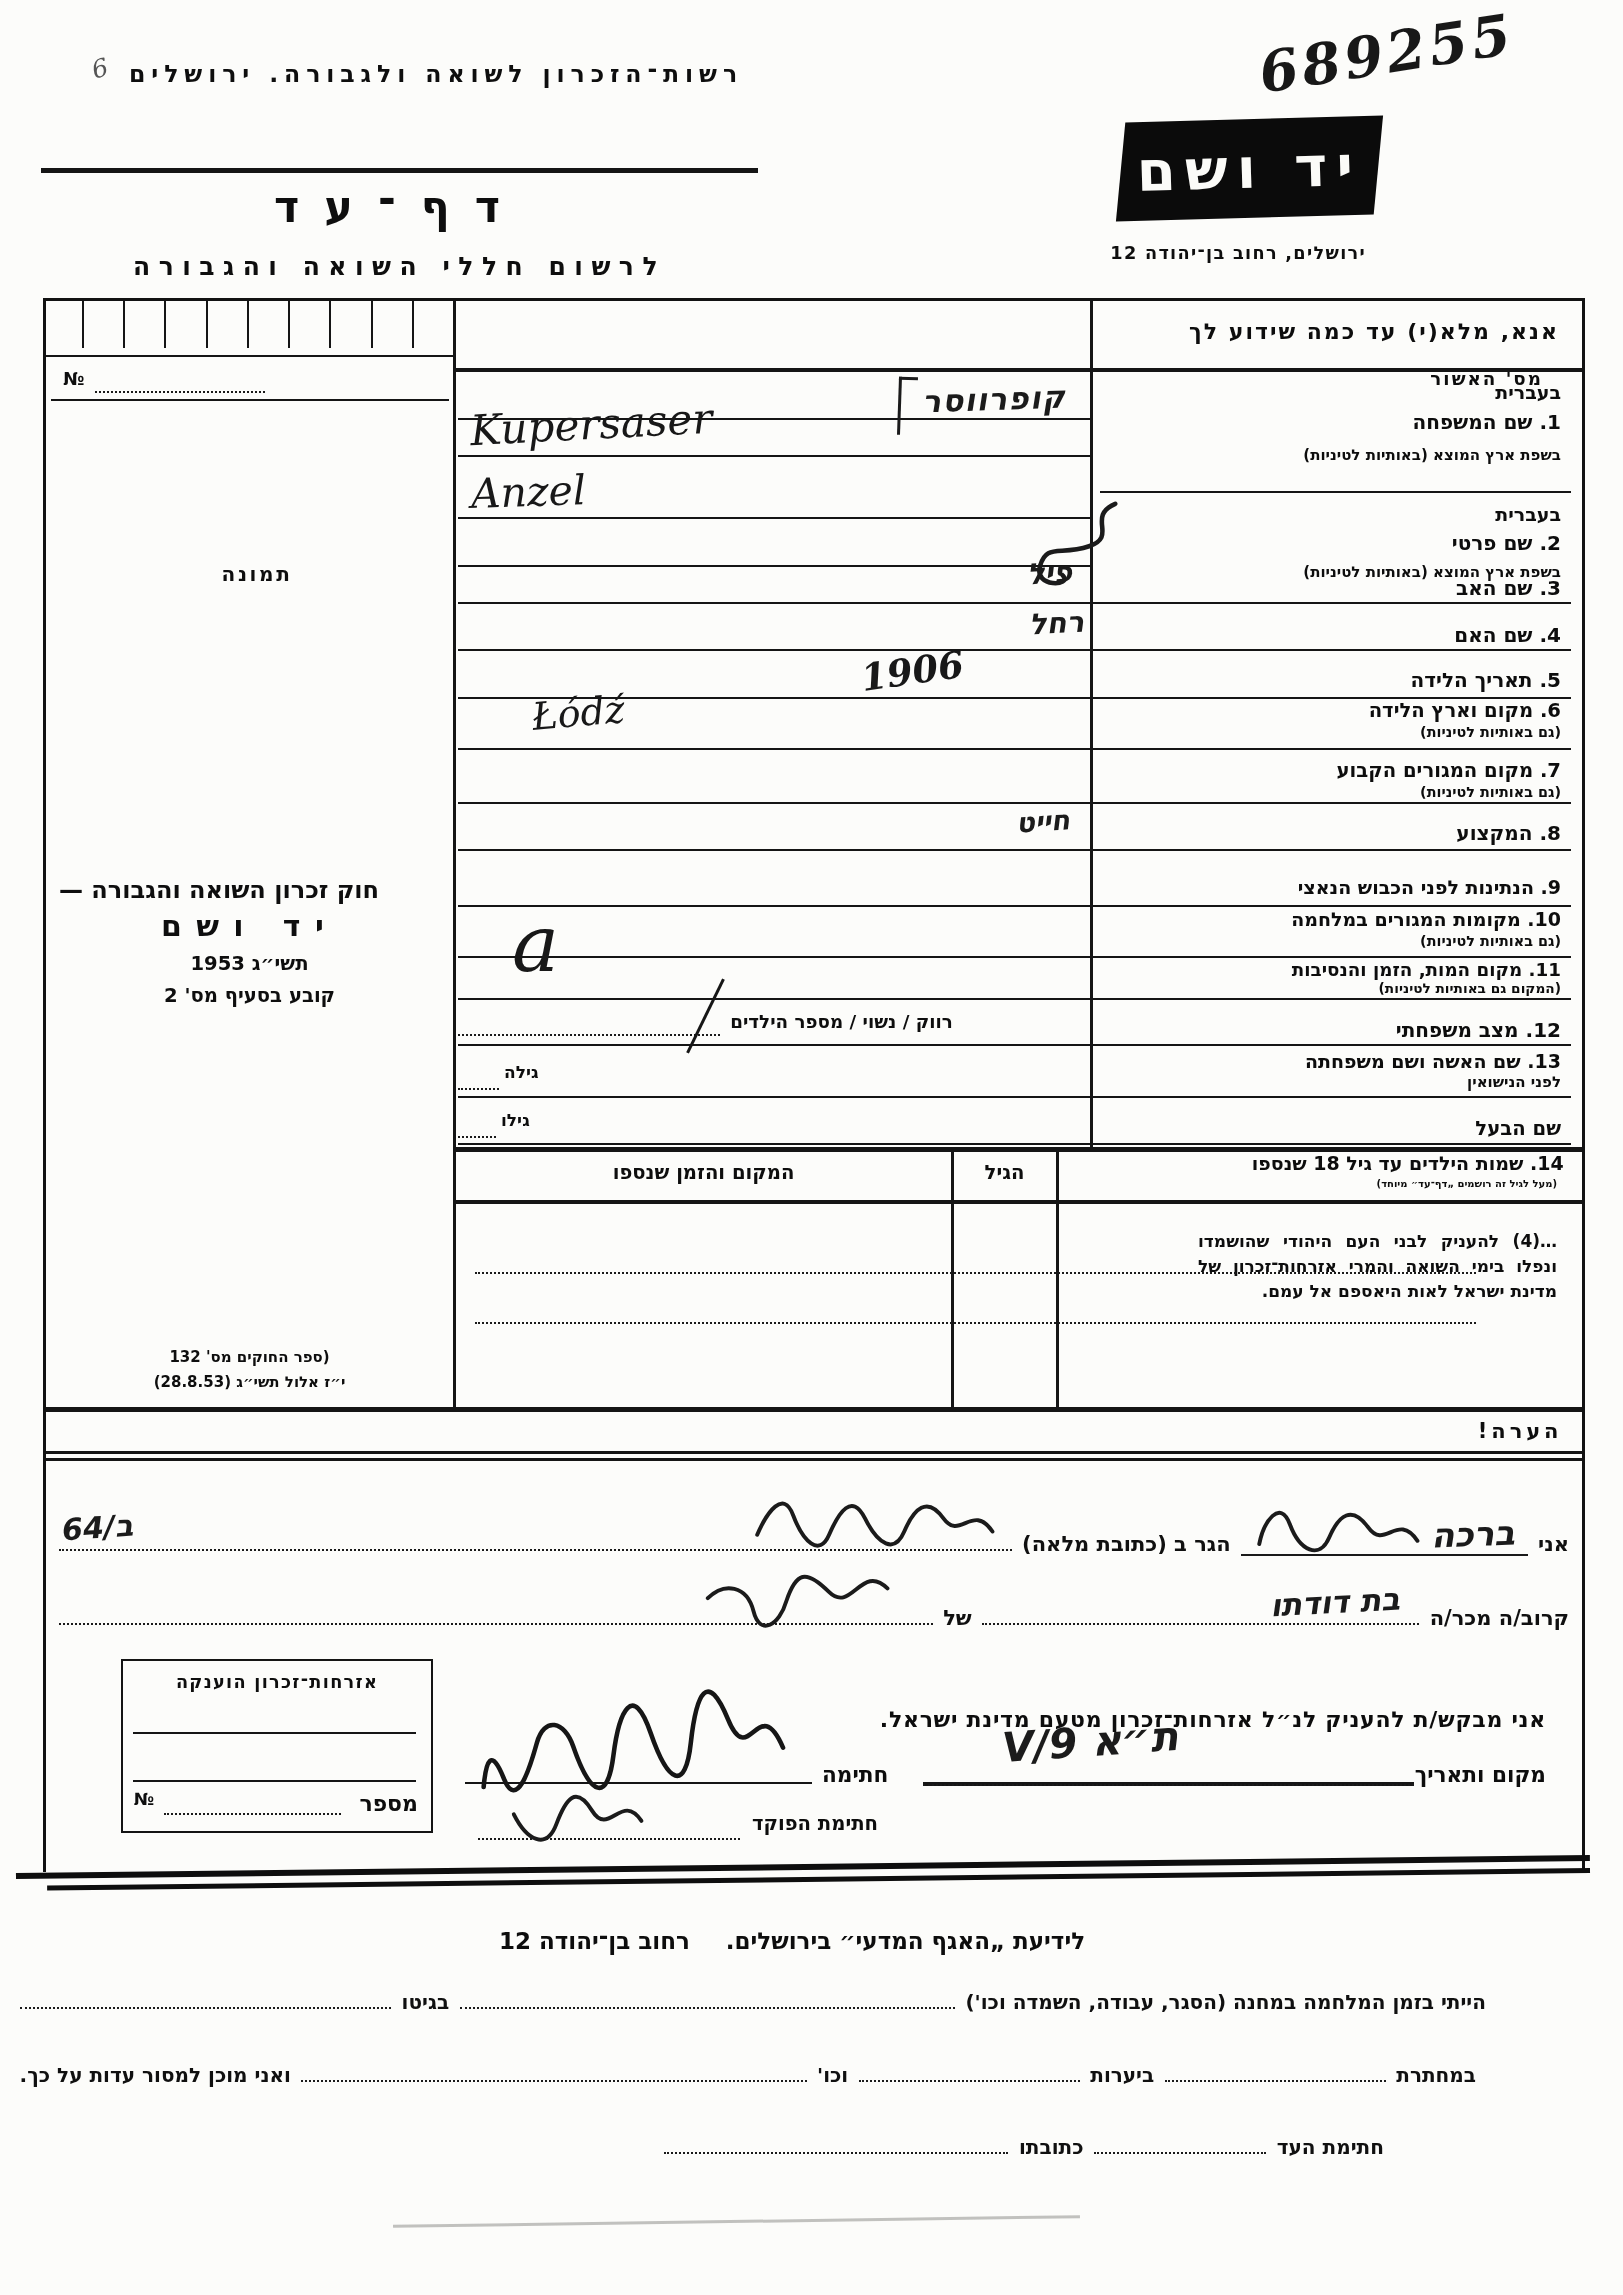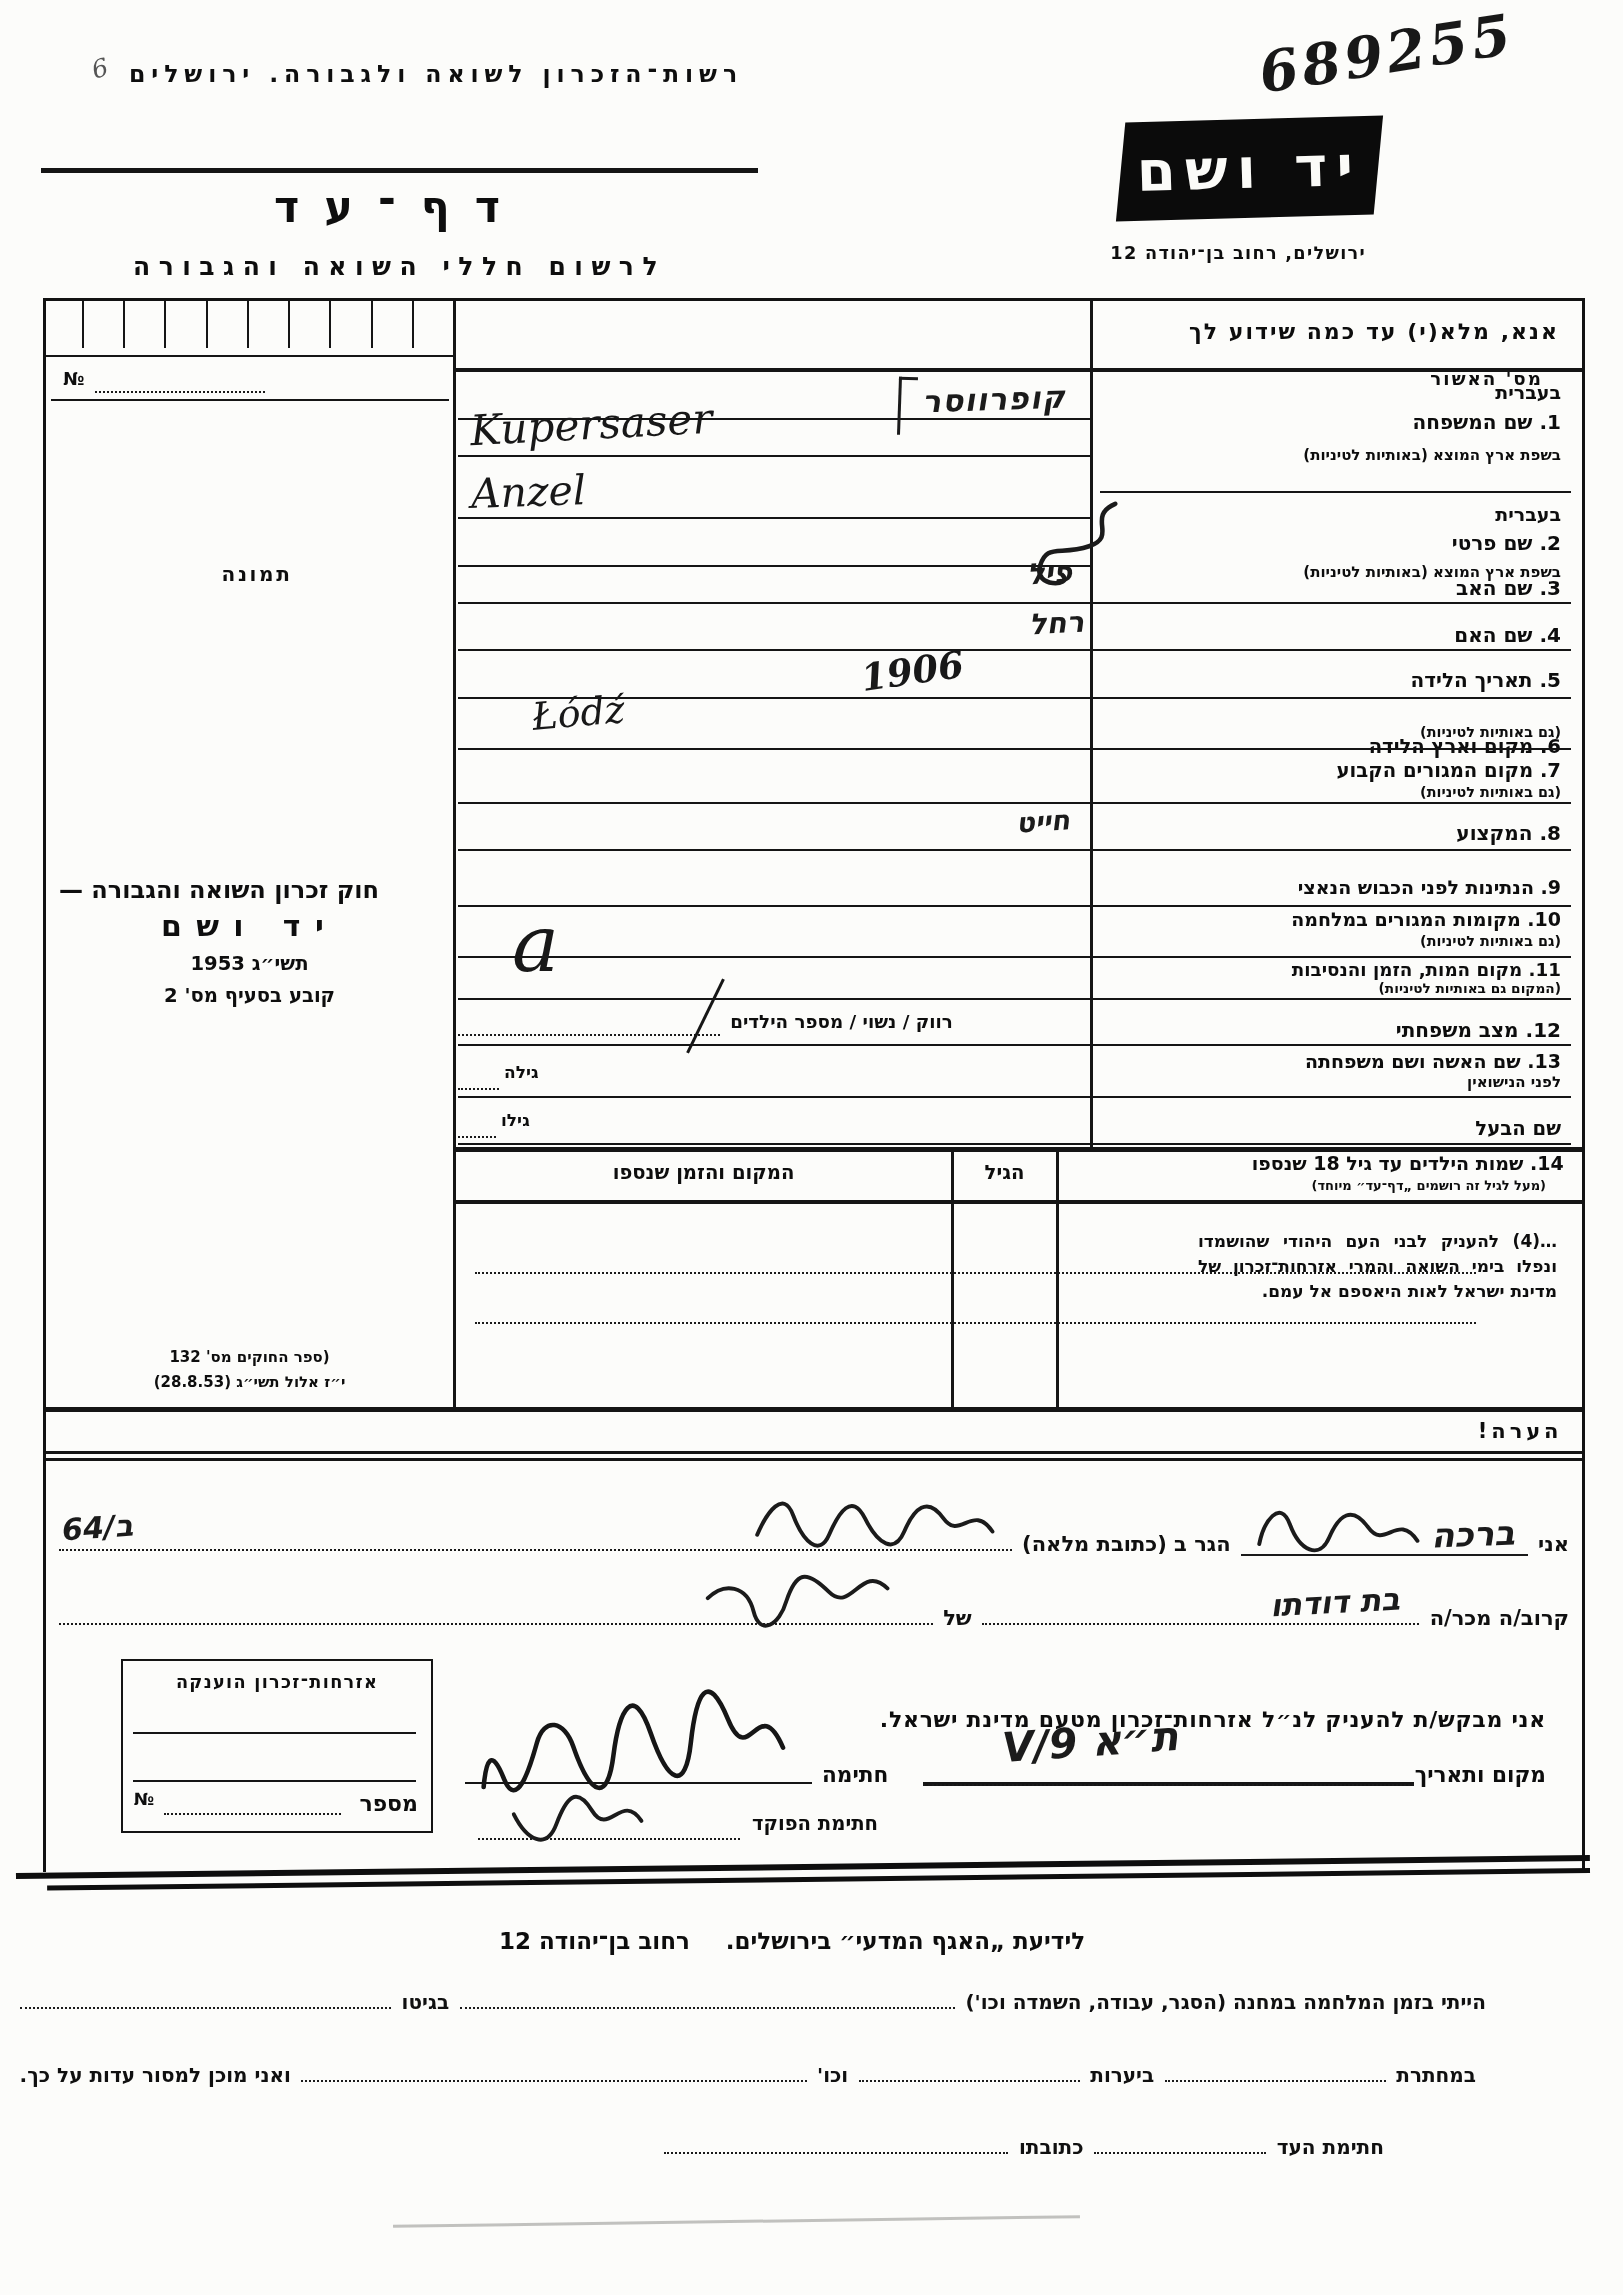--- a/index.html
+++ b/index.html
@@ -83,21 +83,21 @@
     <div class="lbl" style="right:21px;top:145px;font-size:15px;">בשפת ארץ המוצא (באותיות לטיניות)</div>
     <div class="hline" style="left:1054px;top:190px;width:471px;"></div>
 
     <div class="lbl" style="right:21px;top:202px;font-size:19px;">בעברית</div>
     <div class="lbl" style="right:21px;top:230px;font-size:20px;">2. שם פרטי</div>
     <div class="lbl" style="right:21px;top:262px;font-size:15px;">בשפת ארץ המוצא (באותיות לטיניות)</div>
 
     <div class="lbl" style="right:21px;top:275px;font-size:20px;">3. שם האב</div>
     <div class="lbl" style="right:21px;top:322px;font-size:20px;">4. שם האם</div>
     <div class="lbl" style="right:21px;top:367px;font-size:20px;">5. תאריך הלידה</div>
-    <div class="lbl" style="right:21px;top:398px;font-size:19.6px;margin-top:36px;">6. מקום וארץ הלידה</div>
+    <div class="lbl" style="right:21px;top:398px;font-size:19.6px;">6. מקום וארץ הלידה</div>
     <div class="lbl" style="right:21px;top:423px;font-size:14.4px;">(גם באותיות לטיניות)</div>
     <div class="lbl" style="right:21px;top:458px;font-size:19.6px;">7. מקום המגורים הקבוע</div>
     <div class="lbl" style="right:21px;top:483px;font-size:14.4px;">(גם באותיות לטיניות)</div>
     <div class="lbl" style="right:21px;top:520px;font-size:20px;">8. המקצוע</div>
     <div class="lbl" style="right:21px;top:575px;font-size:19px;">9. הנתינות לפני הכבוש הנאצי</div>
     <div class="lbl" style="right:21px;top:607px;font-size:19px;">10. מקומות המגורים במלחמה</div>
     <div class="lbl" style="right:21px;top:632px;font-size:14.4px;">(גם באותיות לטיניות)</div>
     <div class="lbl" style="right:21px;top:658px;font-size:18.3px;">11. מקום המות, הזמן והנסיבות</div>
     <div class="lbl" style="right:21px;top:679px;font-size:13.7px;">(המקום גם באותיות לטיניות)</div>
     <div class="lbl" style="right:21px;top:717px;font-size:20px;">12. מצב משפחתי</div>
@@ -128,21 +128,21 @@
 
     <div class="lbl" style="left:458px;top:761px;font-size:17px;">גילה</div>
     <div class="dot" style="left:412px;top:787px;width:41px;"></div>
     <div class="lbl" style="left:455px;top:809px;font-size:17px;">גילו</div>
     <div class="dot" style="left:412px;top:835px;width:38px;"></div>
 
     <div class="hline" style="left:407px;top:846px;width:1129px;height:4.6px;"></div>
     <div class="abs b" style="left:412px;top:860px;width:491px;text-align:center;font-size:19.6px;">המקום והזמן שנספו</div>
     <div class="abs b" style="left:909px;top:860px;width:99px;text-align:center;font-size:19.6px;">הגיל</div>
     <div class="lbl" style="right:18.3px;top:851px;font-size:19px;">14. שמות הילדים עד גיל 18 שנספו</div>
-    <div class="lbl" style="right:36px;top:877px;font-size:13px;">(מעל לגיל זה רושמים „דף־עד״ מיוחד)</div>
+    <div class="lbl" style="right:25px;top:877px;font-size:10px;">(מעל לגיל זה רושמים „דף־עד״ מיוחד)</div>
     <div class="hline" style="left:407px;top:899px;width:1129px;height:3.9px;"></div>
     <div class="vline" style="left:905px;top:846px;height:260px;"></div>
     <div class="vline" style="left:1010px;top:846px;height:260px;"></div>
     <div class="dot" style="left:429px;top:971px;width:1001px;"></div>
     <div class="dot" style="left:429px;top:1021px;width:1001px;"></div>
 
     <div class="abs" style="left:852px;top:76px;width:15.7px;height:55px;border-left:3.3px solid #1b1b1b;border-top:3.3px solid #1b1b1b;transform:rotate(2deg);"></div>
     <div class="abs hwh" style="left:876px;top:80px;font-size:31px;transform:rotate(-2deg);letter-spacing:1.3px;">קופרווסר</div>
     <div class="abs hw" style="left:424px;top:99px;font-size:42px;transform:rotate(-3deg);">Kupersaser</div>
     <div class="abs hw" style="left:425px;top:167px;font-size:41px;transform:rotate(-2deg);">Anzel</div>

